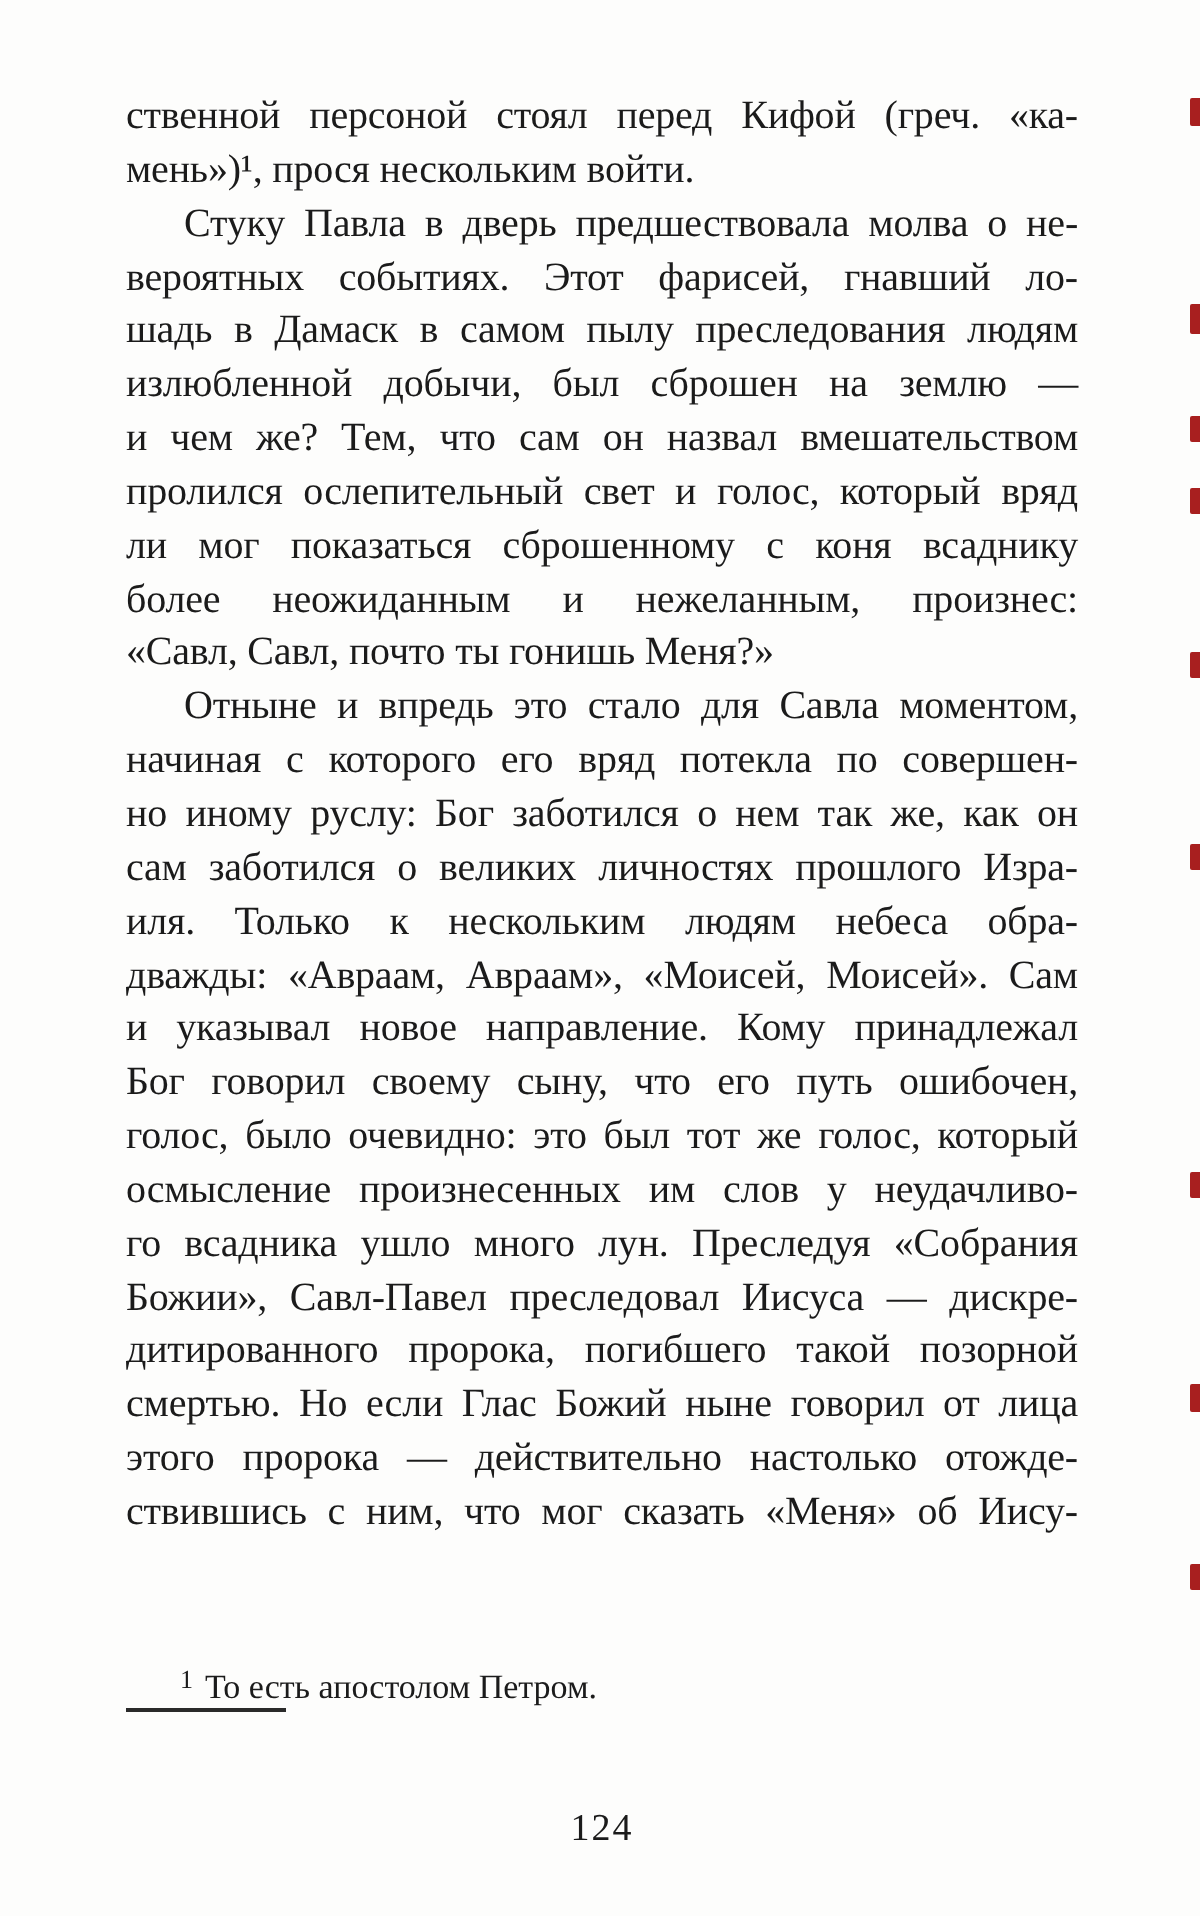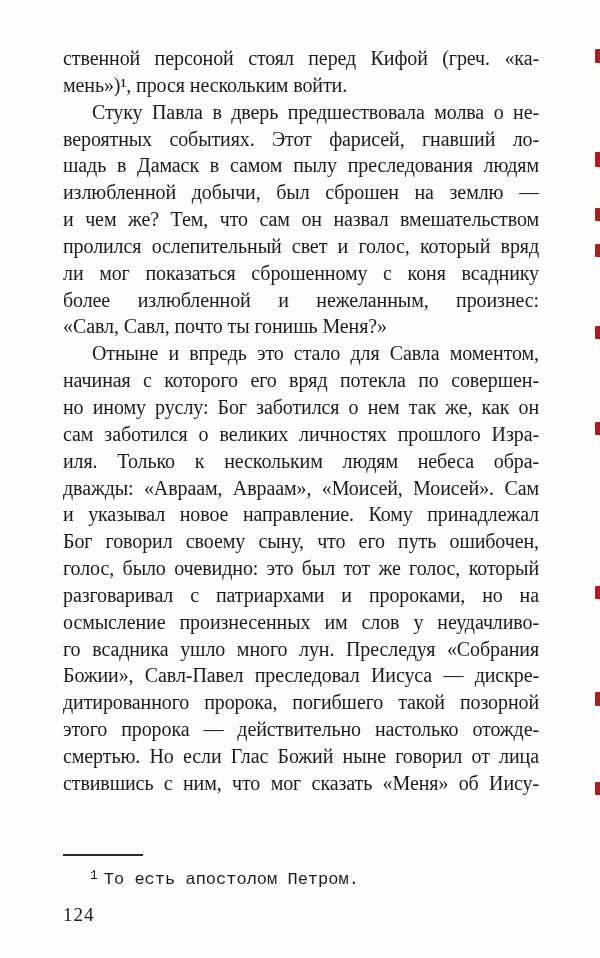--- a/index.html
+++ b/index.html
@@ -41,39 +41,38 @@
   .footnote-rule {
     position: absolute;
     left: 63px;
     top: 854px;
     width: 80px;
     border-top: 2px solid #2a2a2a;
   }
   .footnote {
     position: absolute;
     left: 63px;
-    top: 864px;
+    top: 828px;
     width: 476px;
     font-size: 17px;
     line-height: 24px;
     padding-left: 27px;
     box-sizing: border-box;
-    font-family: Liberation Mono, monospace;
   }
   .fn-marker {
     font-size: 13px;
     vertical-align: 5px;
     margin-right: 6px;
   }
   .page-number {
     position: absolute;
     left: 63px;
     top: 904px;
     width: 476px;
-    text-align: left;
+    text-align: center;
     font-size: 19px;
     letter-spacing: 1px;
   }
   .edge-mark {
     position: absolute;
     right: 0;
     width: 5px;
     border-radius: 1px 0 0 1px;
   }
 </style>
@@ -85,38 +84,37 @@
   <div class="text-block">
       <div class="line j">ственной персоной стоял перед Кифой (греч. «ка-</div>
       <div class="line">мень»)¹, прося нескольким войти.</div>
       <div class="line j ind">Стуку Павла в дверь предшествовала молва о не-</div>
       <div class="line j">вероятных событиях. Этот фарисей, гнавший ло-</div>
       <div class="line j">шадь в Дамаск в самом пылу преследования людям</div>
       <div class="line j">излюбленной добычи, был сброшен на землю —</div>
       <div class="line j">и чем же? Тем, что сам он назвал вмешательством</div>
       <div class="line j">пролился ослепительный свет и голос, который вряд</div>
       <div class="line j">ли мог показаться сброшенному с коня всаднику</div>
-      <div class="line j">более излюбленной и нежеланным, произнес:</div>
+      <div class="line j">более неожиданным и нежеланным, произнес:</div>
       <div class="line">«Савл, Савл, почто ты гонишь Меня?»</div>
       <div class="line j ind">Отныне и впредь это стало для Савла моментом,</div>
       <div class="line j">начиная с которого его вряд потекла по совершен-</div>
       <div class="line j">но иному руслу: Бог заботился о нем так же, как он</div>
       <div class="line j">сам заботился о великих личностях прошлого Изра-</div>
       <div class="line j">иля. Только к нескольким людям небеса обра-</div>
       <div class="line j">дважды: «Авраам, Авраам», «Моисей, Моисей». Сам</div>
       <div class="line j">и указывал новое направление. Кому принадлежал</div>
       <div class="line j">Бог говорил своему сыну, что его путь ошибочен,</div>
       <div class="line j">голос, было очевидно: это был тот же голос, который</div>
-      <div class="line j">разговаривал с патриархами и пророками, но на</div>
       <div class="line j">осмысление произнесенных им слов у неудачливо-</div>
       <div class="line j">го всадника ушло много лун. Преследуя «Собрания</div>
       <div class="line j">Божии», Савл-Павел преследовал Иисуса — дискре-</div>
       <div class="line j">дитированного пророка, погибшего такой позорной</div>
+      <div class="line j">смертью. Но если Глас Божий ныне говорил от лица</div>
       <div class="line j">этого пророка — действительно настолько отожде-</div>
-      <div class="line j">смертью. Но если Глас Божий ныне говорил от лица</div>
       <div class="line j">ствившись с ним, что мог сказать «Меня» об Иису-</div>
     </div>
 
   <div class="footnote-rule"></div>
 
   <div class="footnote">
     <span class="fn-marker">1</span><span>То есть апостолом Петром.</span>
   </div>
 
   <div class="page-number">124</div>

